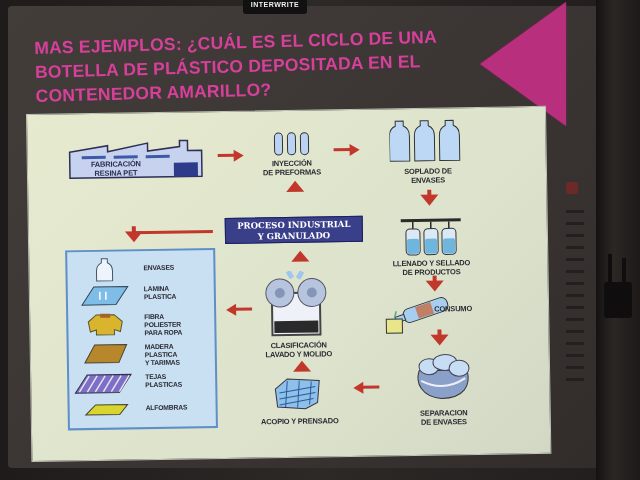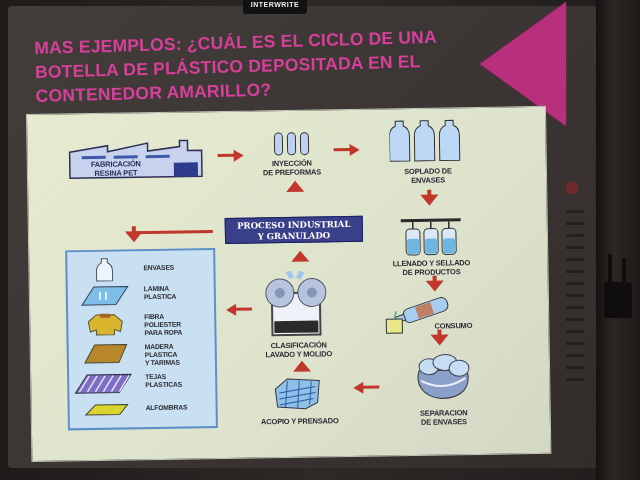--- a/index.html
+++ b/index.html
@@ -160,21 +160,21 @@
 
   <svg style="position:absolute;left:352px;top:186px;width:72px;height:40px;" viewBox="0 0 72 40">
     <g transform="rotate(-18 44 14)">
       <rect x="20" y="8" width="46" height="14" rx="6" fill="#a7cdef" stroke="#333" stroke-width="1"></rect>
       <rect x="34" y="9" width="16" height="12" fill="#c08066"></rect>
       <rect x="12" y="12" width="9" height="6" fill="#a7cdef" stroke="#333" stroke-width="1"></rect>
     </g>
     <rect x="4" y="24" width="16" height="14" fill="#e9e58a" stroke="#333" stroke-width="1"></rect>
     <line x1="12" y1="24" x2="14" y2="16" stroke="#5a8" stroke-width="1.5"></line>
   </svg>
-  <div class="lbl" style="left:398px;top:196px;width:50px;margin-top:17px;">CONSUMO</div>
+  <div class="lbl" style="left:398px;top:196px;width:50px;">CONSUMO</div>
 
   <div class="arrow-d" style="left:400px;top:226px;width:18px;height:12px;"></div>
 
   <svg style="position:absolute;left:380px;top:244px;width:64px;height:48px;" viewBox="0 0 64 48">
     <path d="M8,18 C4,30 10,44 30,46 C52,46 60,34 56,18 Z" fill="#8aa0c8" stroke="#333" stroke-width="1"></path>
     <g fill="#c6ddf4" stroke="#445" stroke-width="1">
       <ellipse cx="18" cy="14" rx="10" ry="8"></ellipse>
       <ellipse cx="34" cy="10" rx="12" ry="8"></ellipse>
       <ellipse cx="48" cy="16" rx="10" ry="8"></ellipse>
     </g>

